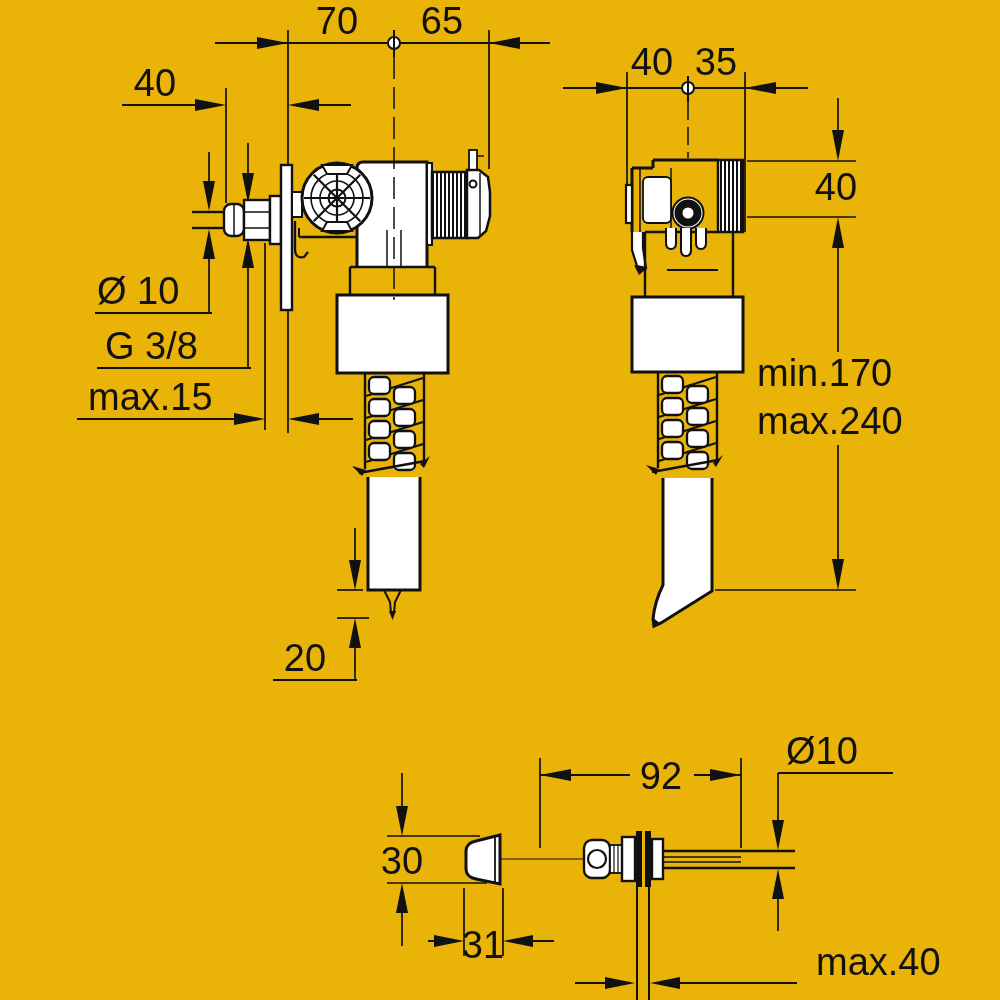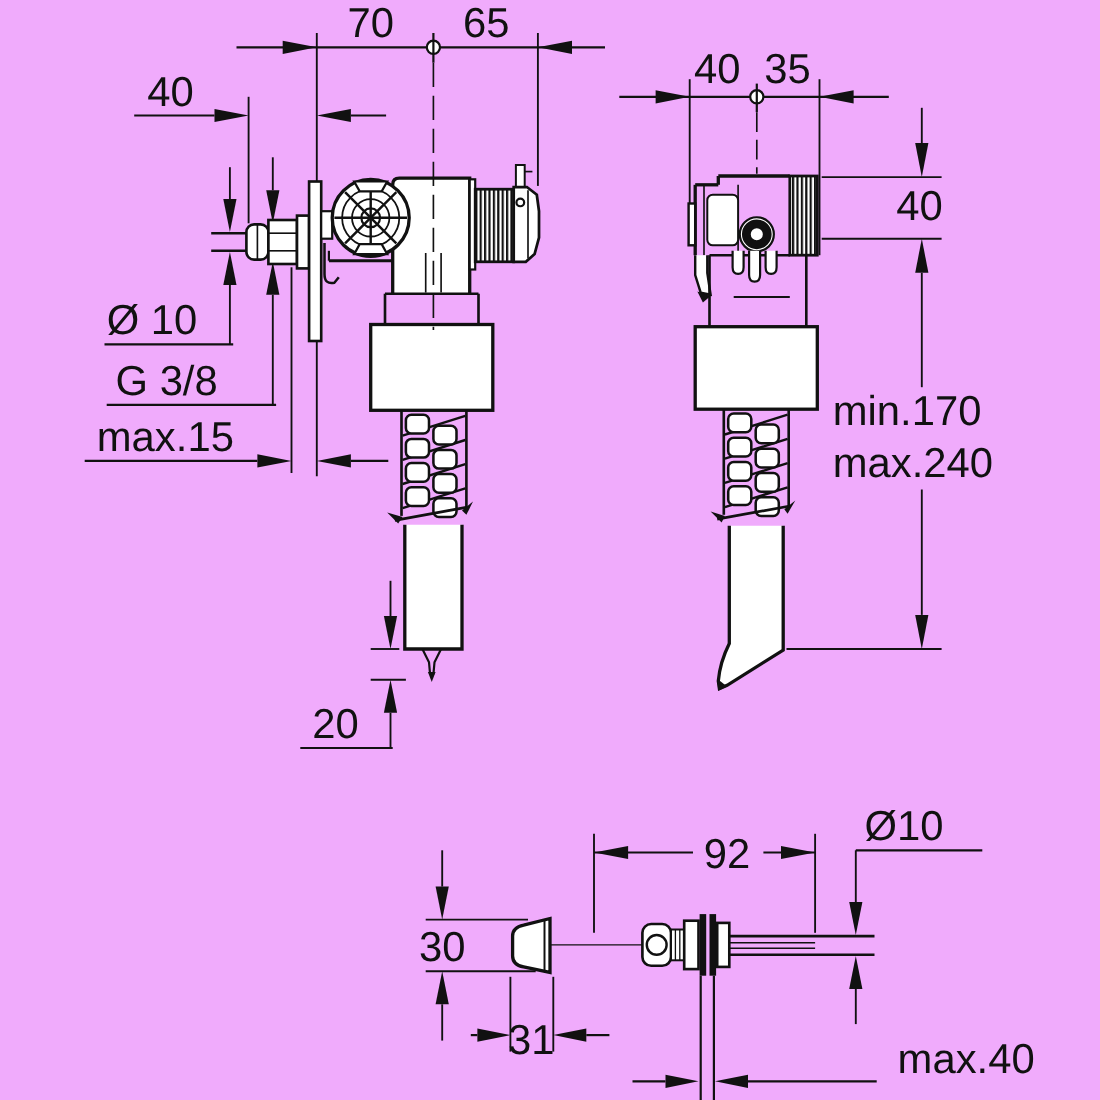--- a/index.html
+++ b/index.html
@@ -1,16 +1,16 @@
 <!DOCTYPE html>
 <html><head>
 <meta charset="utf-8">
 <style>
   html,body{margin:0;padding:0;background:#ffffff;}
-  #stage{position:relative;width:1000px;height:1000px;background:#f0abfc;overflow:hidden;
+  #stage{position:relative;width:1000px;height:1000px;background:#eab308;overflow:hidden;
          font-family:"Liberation Sans", sans-serif;}
   svg{display:block;}
   .dl{stroke:#111;stroke-width:2;fill:none;}           
   .xl{stroke:#111;stroke-width:1.7;fill:none;}         
   .ol{stroke:#111;stroke-width:3;fill:#fff;}           
   .ml{stroke:#111;stroke-width:2.4;fill:#fff;}         
   .il{stroke:#111;stroke-width:1.5;fill:none;}         
   .ar{fill:#111;stroke:none;}                          
   .dt{font:38px "Liberation Sans", sans-serif;fill:#111;}
   .sp{stroke:#111;stroke-width:2.3;fill:#fff;}         

